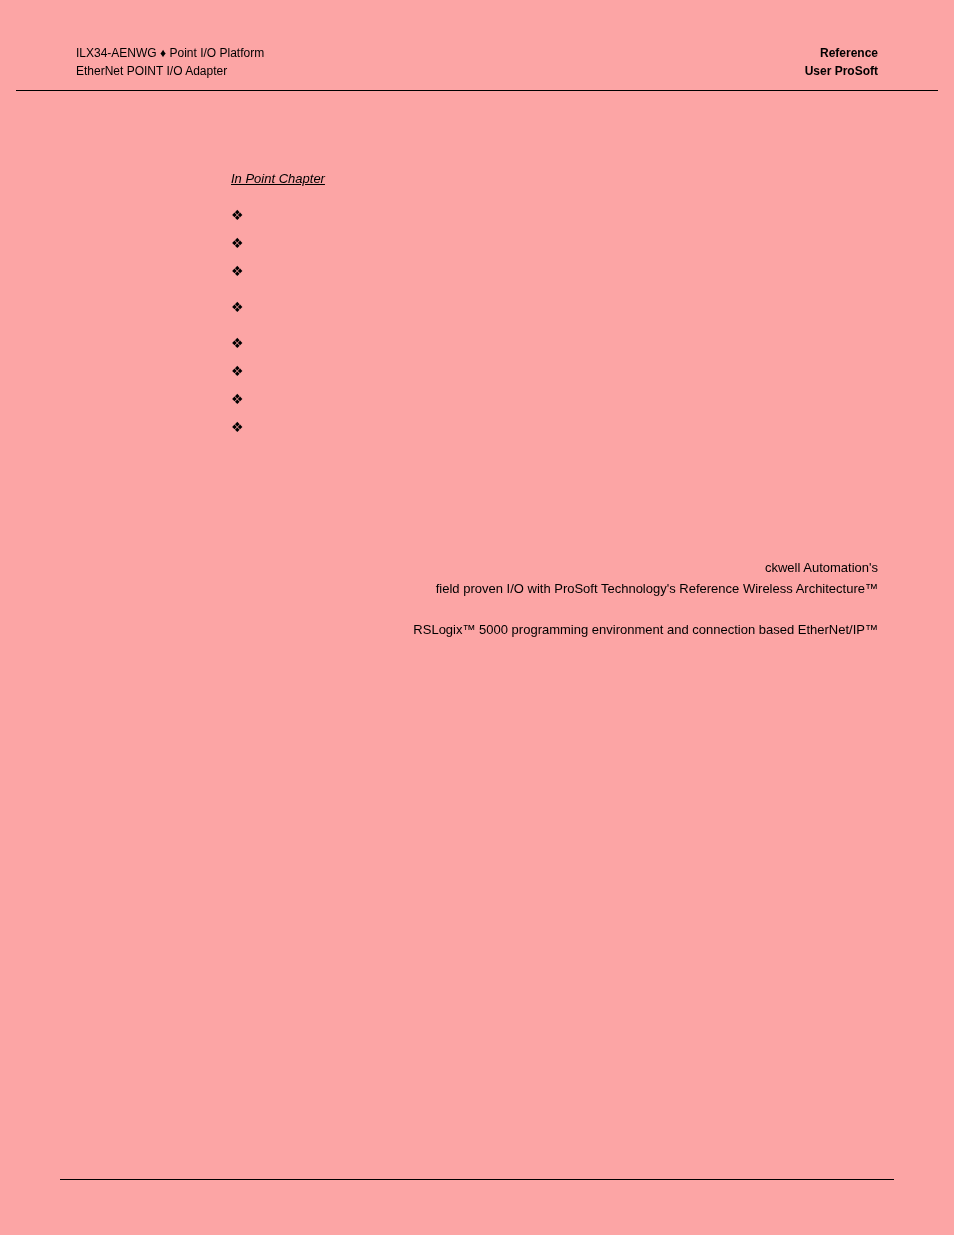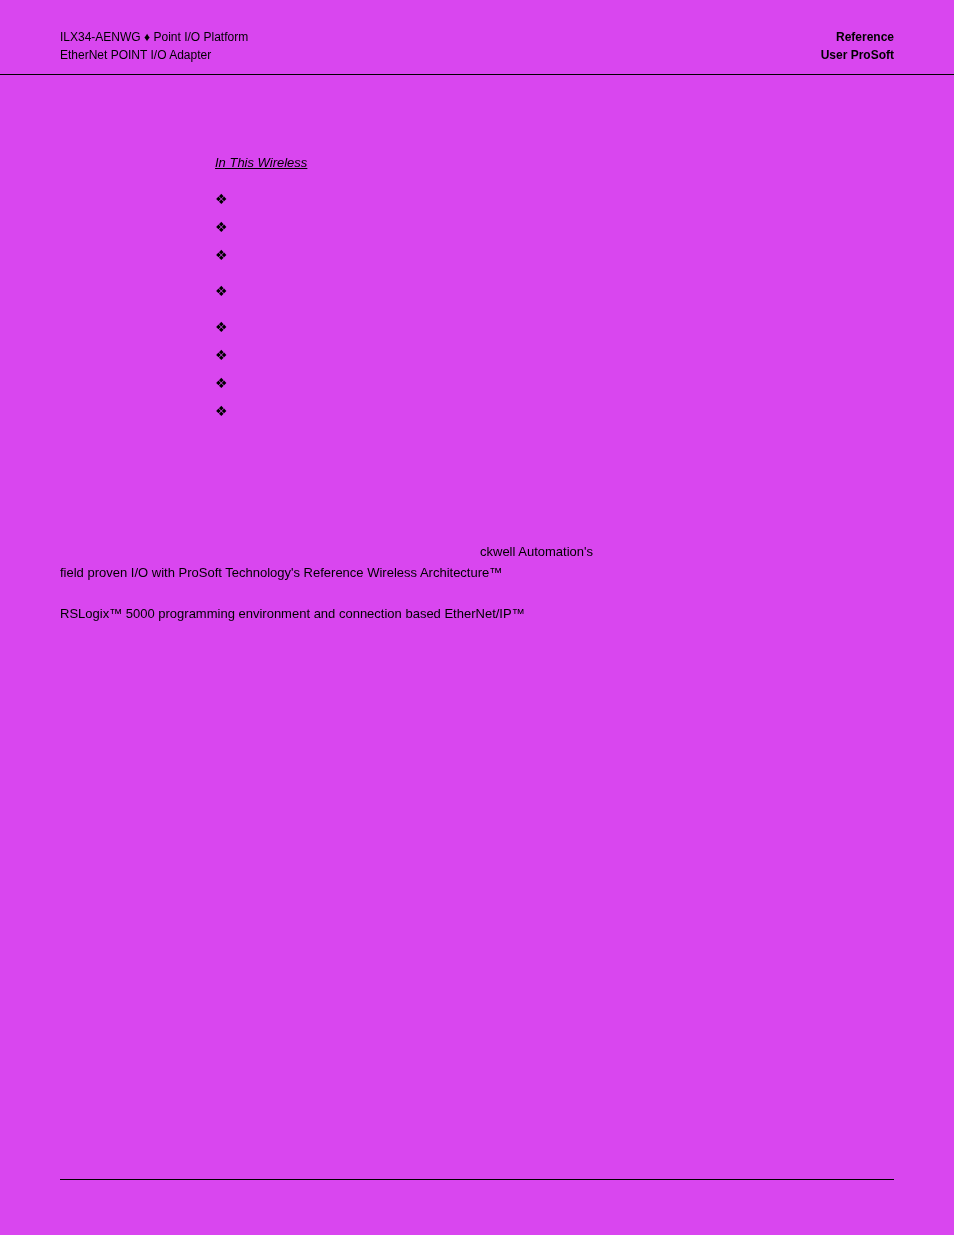--- a/index.html
+++ b/index.html
@@ -14,22 +14,22 @@
       background: #ffffff;
       font-family: Arial, Helvetica, sans-serif;
       font-size: 13px;
       color: #000000;
       position: relative;
     }
 
     .page-container {
       width: 954px;
       min-height: 1235px;
-      background: #d946ef;
-      padding: 0;
+      background: #fca5a5;
+      padding: 16px;
       position: relative;
     }
 
     
     .header {
       display: flex;
       justify-content: space-between;
       align-items: flex-start;
       padding: 28px 60px 10px 60px;
       border-bottom: 1.5px solid #000000;
@@ -94,20 +94,21 @@
 
     .bullet-text {
       flex: 1;
       color: #000;
     }
 
     
     .description-section {
       margin-top: 120px;
       margin-left: 0;
+      text-align: right;
     }
 
     .desc-paragraph {
       font-size: 13px;
       color: #000;
       line-height: 1.6;
       margin-bottom: 20px;
     }
 
     
@@ -131,21 +132,21 @@
     </div>
     <div class="header-right">
       <div>Reference</div>
       <div>User ProSoft</div>
     </div>
   </div>
 
   <div class="main-content">
 
     <div class="in-this-chapter-section">
-      <div class="in-this-chapter-title">In This Wireless</div>
+      <div class="in-this-chapter-title">In Point Chapter</div>
 
       <ul class="bullet-list">
         <li>
           <span class="bullet-symbol">❖</span>
           <span class="bullet-text"></span>
         </li>
         <li>
           <span class="bullet-symbol">❖</span>
           <span class="bullet-text"></span>
         </li>

